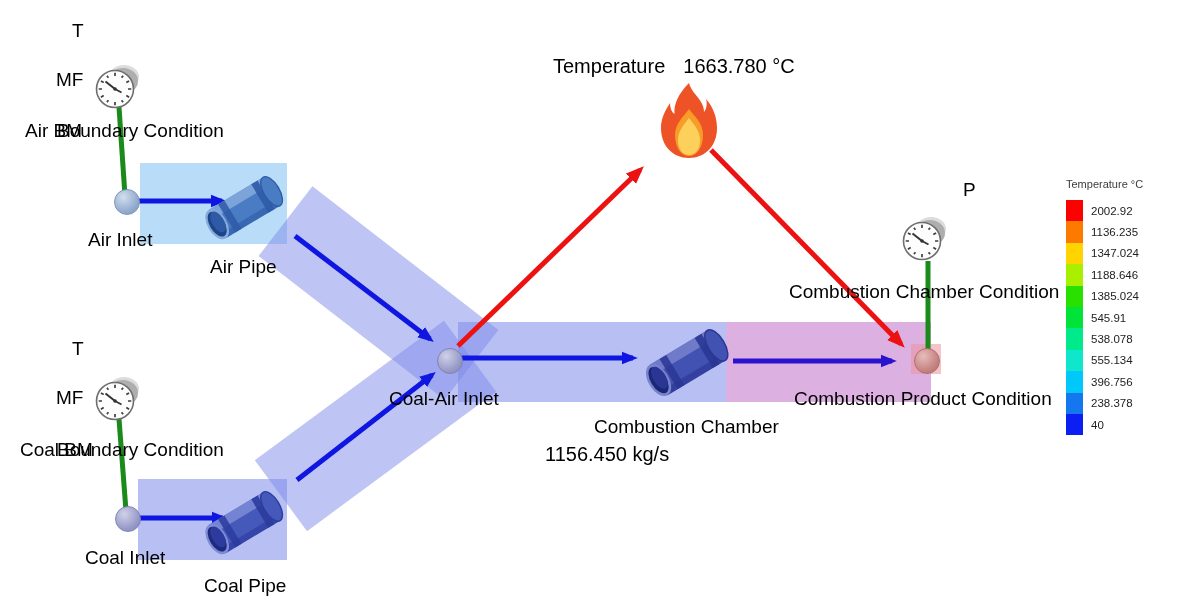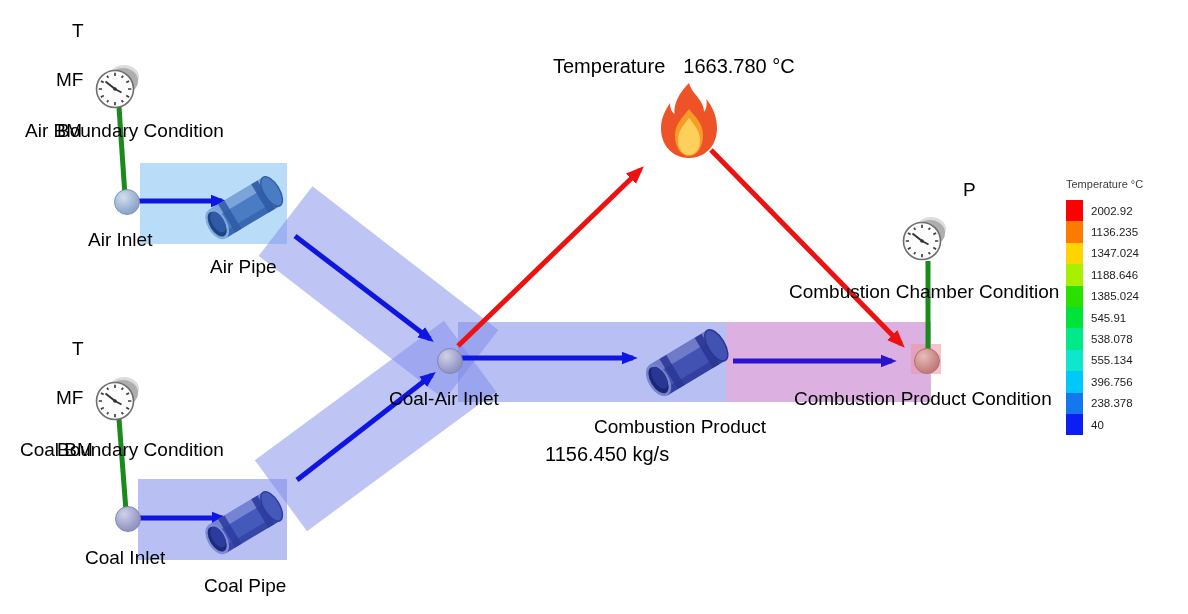--- a/index.html
+++ b/index.html
@@ -144,21 +144,21 @@
   <div class="lbl" style="left:210px;top:257px">Air Pipe</div>
 
   <div class="lbl" style="left:72px;top:339px">T</div>
   <div class="lbl" style="left:56px;top:388px">MF</div>
   <div class="lbl" style="left:20px;top:440px">Coal BM</div>
   <div class="lbl" style="left:57px;top:440px">Boundary Condition</div>
   <div class="lbl" style="left:85px;top:548px">Coal Inlet</div>
   <div class="lbl" style="left:204px;top:576px">Coal Pipe</div>
 
   <div class="lbl" style="left:389px;top:389px">Coal-Air Inlet</div>
-  <div class="lbl" style="left:594px;top:417px">Combustion Product</div>
+  <div class="lbl" style="left:594px;top:417px">Combustion Chamber</div>
 
   <div class="row" style="left:553px;top:55px">
     <span>Temperature</span>
     <span class="gap" style="width:18px"></span>
     <span>1663.780 °C</span>
   </div>
   <div class="row" style="left:533px;top:443px">
     <span class="gap" style="width:12px"></span>
     <span>1156.450 kg/s</span>
   </div>

